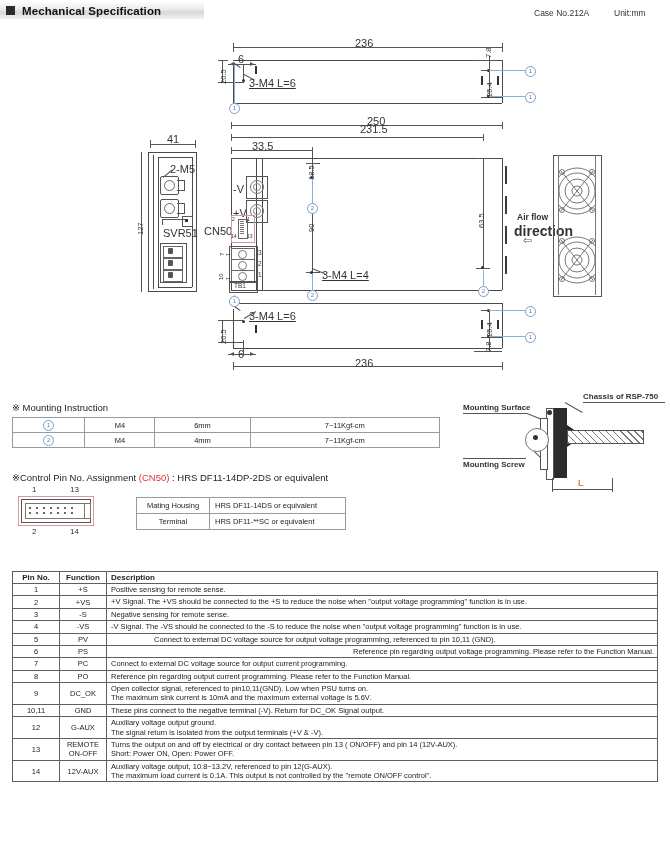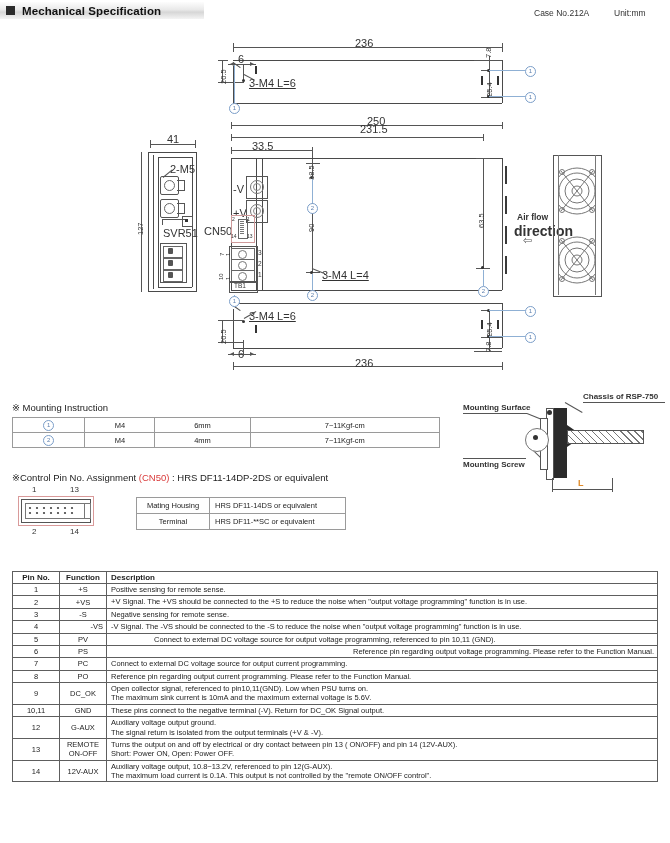--- a/index.html
+++ b/index.html
@@ -466,21 +466,21 @@
         <td class="fn" style="white-space: pre-line;">+VS</td>
         <td class="de" style="white-space: pre-line;">+V Signal. The +VS should be connected to the +S to reduce the noise when "output voltage programming" function is in use.</td>
       </tr>
       <tr>
         <td class="pn">3</td>
         <td class="fn" style="white-space: pre-line;">-S</td>
         <td class="de" style="white-space: pre-line;">Negative sensing for remote sense.</td>
       </tr>
       <tr>
         <td class="pn">4</td>
-        <td class="fn" style="white-space: pre-line; text-align: right;">-VS</td>
+        <td class="fn" style="white-space: pre-line;">-VS</td>
         <td class="de" style="white-space: pre-line;">-V Signal. The -VS should be connected to the -S to reduce the noise when "output voltage programming" function is in use.</td>
       </tr>
       <tr>
         <td class="pn">5</td>
         <td class="fn" style="white-space: pre-line;">PV</td>
         <td class="de" style="white-space: pre-line; padding-left: 47px;">Connect to external DC voltage source for output voltage programming, referenced to pin 10,11 (GND).</td>
       </tr>
       <tr>
         <td class="pn">6</td>
         <td class="fn" style="white-space: pre-line;">PS</td>

